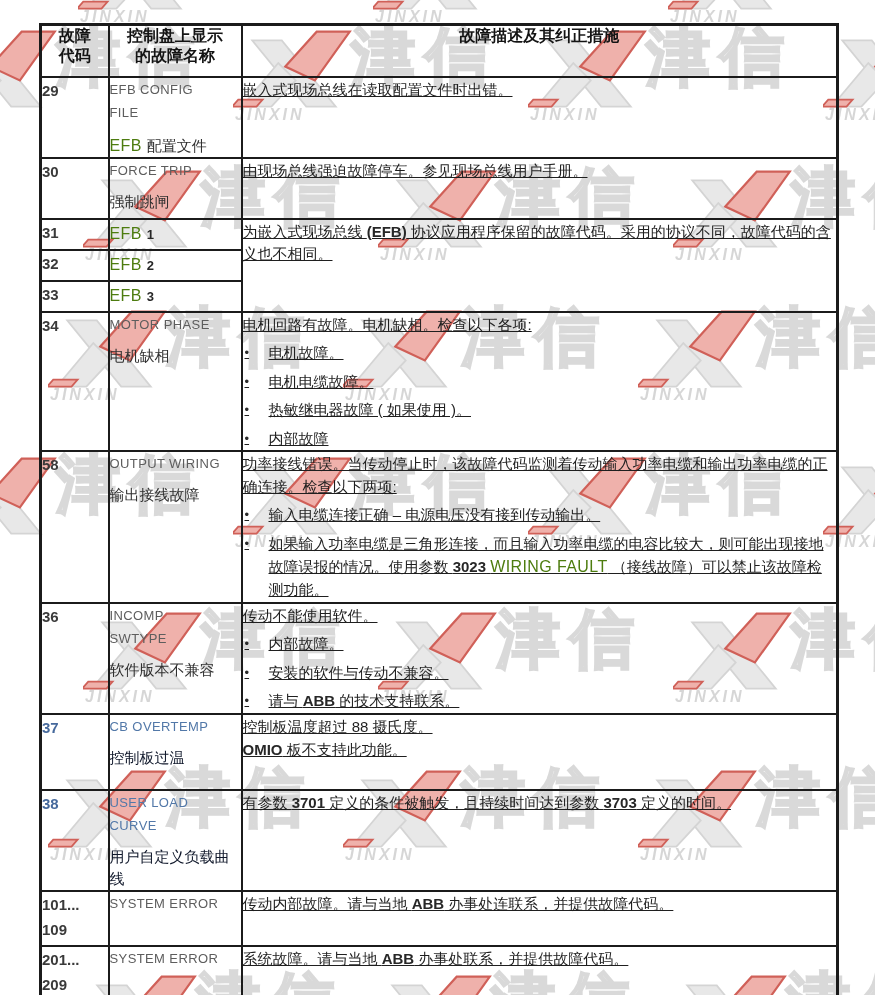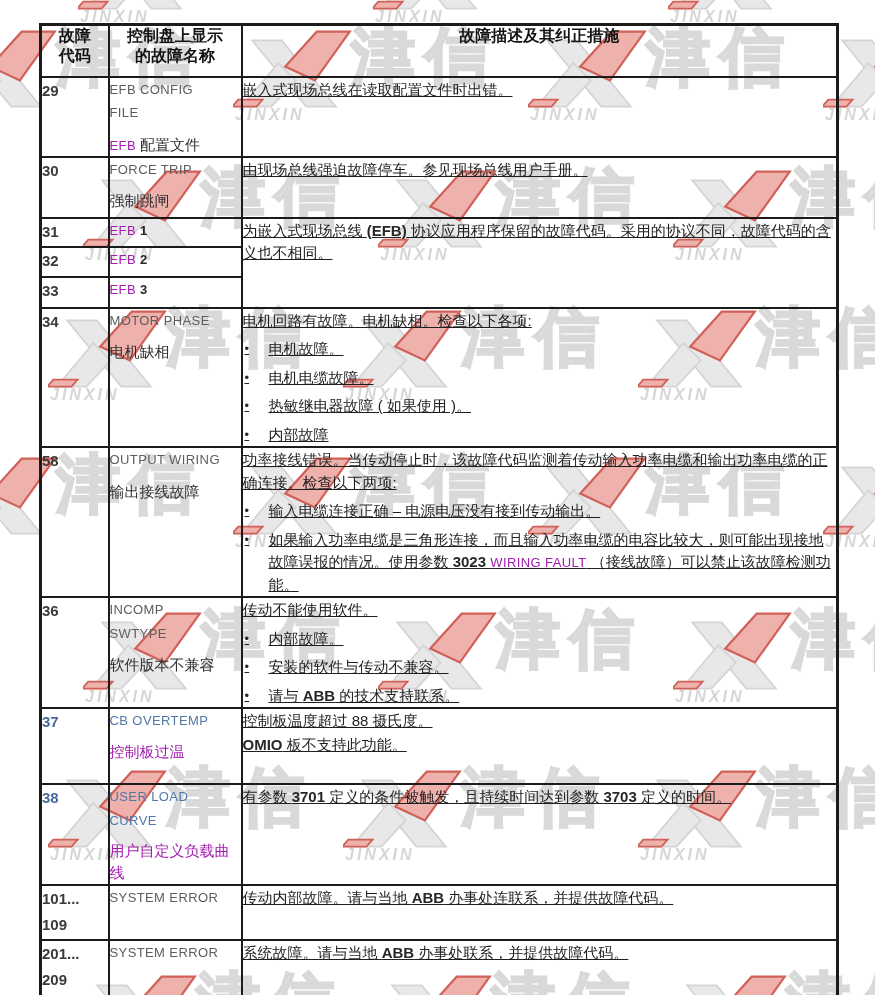--- a/index.html
+++ b/index.html
@@ -30,26 +30,26 @@
   .n-en{font-size:13px;color:#5d5d5d;letter-spacing:.4px;line-height:1.8;white-space:pre-line;}
   .n-zh{font-size:15px;color:#303030;line-height:1.45;margin-top:9px;}
   td.desc{font-size:15px;color:#1f1f1f;line-height:1.5;padding:6px 8px 4px 9px;text-decoration:underline;}
   .p{margin:1px 0 0 0;}
   .p + .p{}
   .li{display:flex;margin-top:6px;}
   .li .dot{flex:0 0 24px;font-size:13px;padding-top:1px;color:#2a2a2a;
       text-align:left;padding-left:2px;}
   .li .btxt{flex:1;}
   span.b{font-weight:700;color:#272727;}
-  span.en{font-family:"Liberation Sans","DejaVu Sans",sans-serif;font-size:13px;
-      color:#a21caf;letter-spacing:.4px;}
+  span.en{font-family:"Liberation Sans","DejaVu Sans",sans-serif;font-size:16px;
+      color:#4d7c0f;letter-spacing:.4px;}
   
   tr.accent td.code{color:#46699c;}
   tr.accent .n-en, tr.accent .n-en span{color:#5278a8;}
-  tr.accent .n-zh, tr.accent .n-zh span{color:#a21caf;font-family:Liberation Serif, serif;}
+  tr.accent .n-zh, tr.accent .n-zh span{color:#0f172a;}
 </style>
 </head>
 <body>
 
 <div class="page">
   <div class="wm-layer">
       <div class="wm-unit" style="left: 50px; top: -80px;">
         <svg class="wm-x" viewBox="0 0 140 100">
           <polygon fill="#e4e4e4" stroke="#cdcdcd" stroke-width="2" points="22,16 56,16 118,92 84,92"></polygon>
           <polygon fill="#e4e4e4" stroke="#cdcdcd" stroke-width="2" points="10,92 44,92 72,62 52,42"></polygon>

